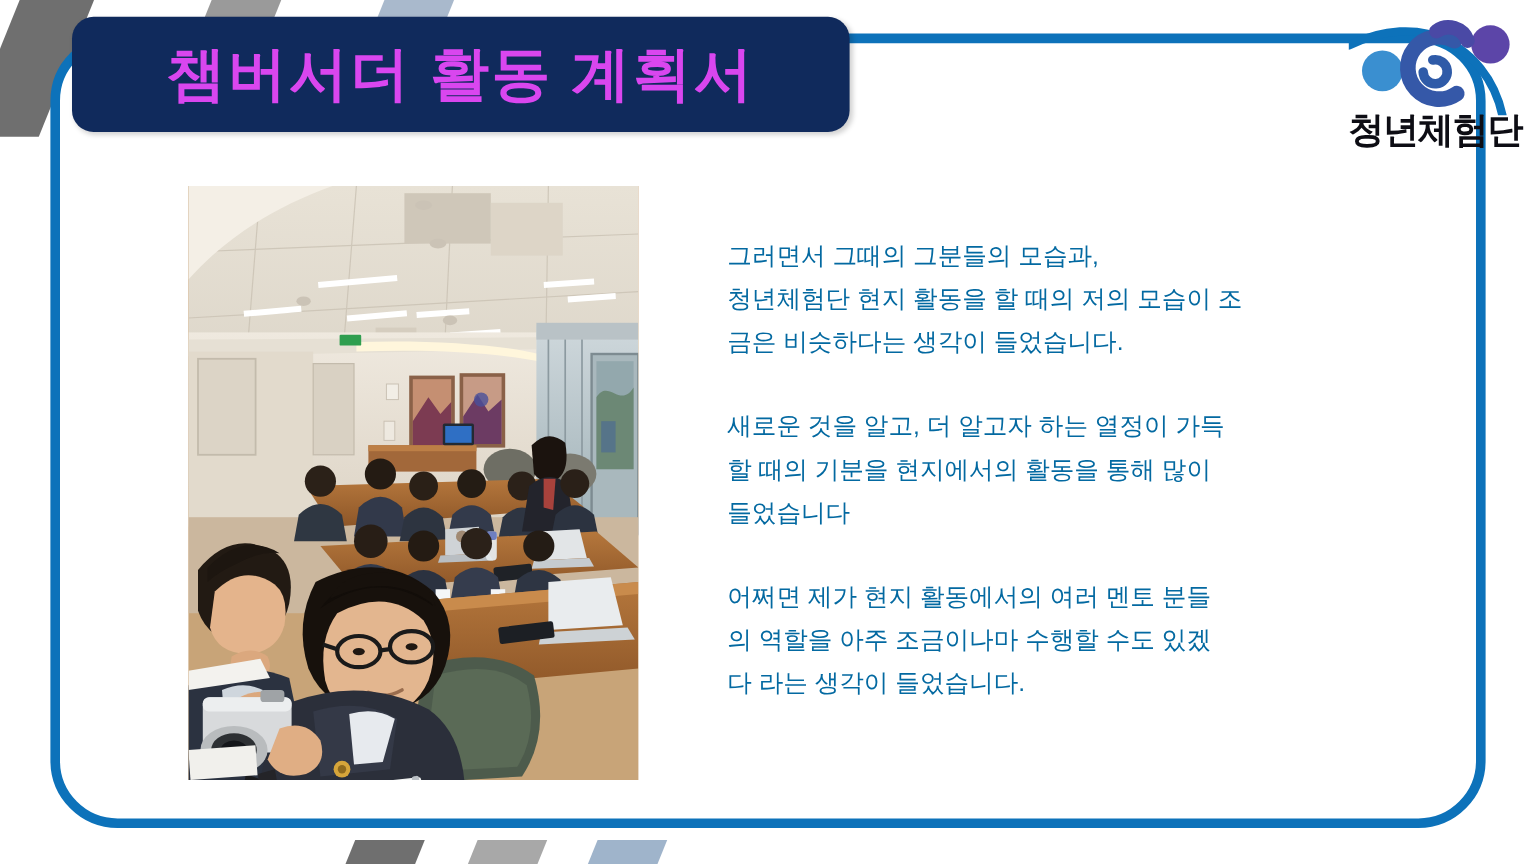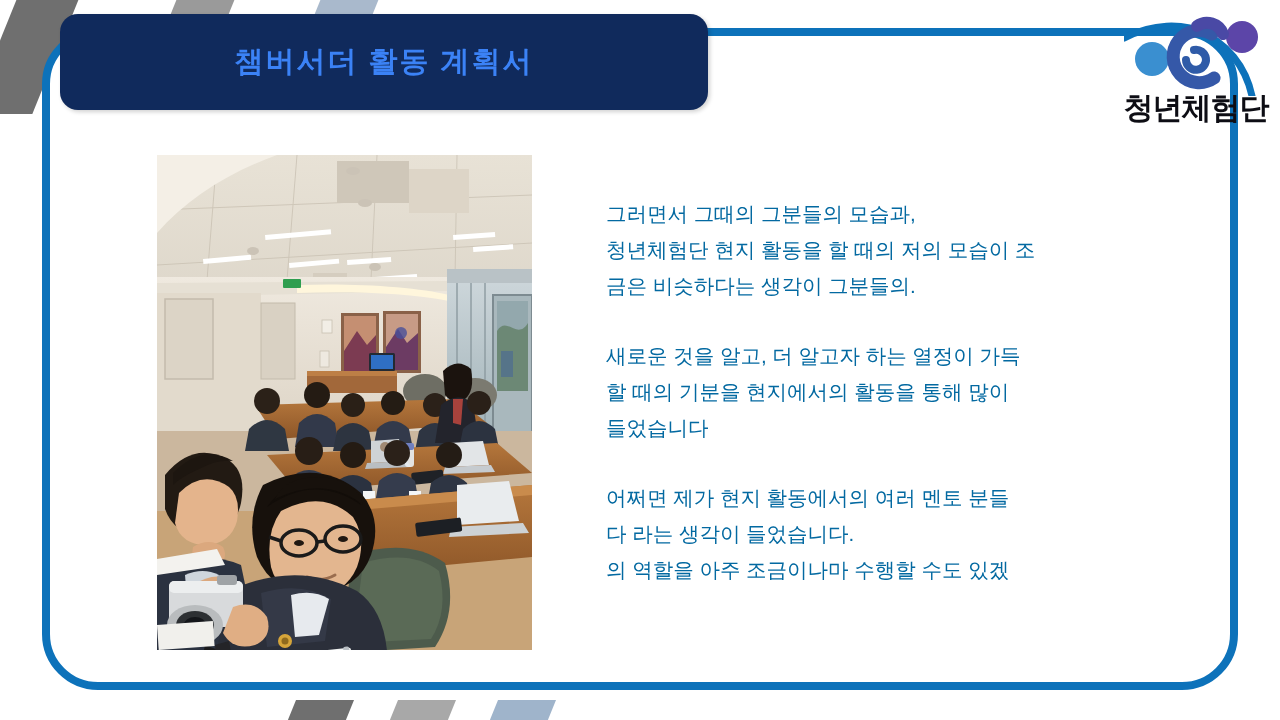--- a/index.html
+++ b/index.html
@@ -52,22 +52,22 @@
     width: 648px;
     height: 96px;
     background: #102a5c;
     border-radius: 18px;
     display: flex;
     align-items: center;
     justify-content: center;
     box-shadow: 2px 2px 4px rgba(0,0,0,0.18);
   }
   #title-text {
-    color: #3b82f6;
-    font-size: 29px;
+    color: #d946ef;
+    font-size: 49px;
     font-weight: bold;
     letter-spacing: 2px;
     white-space: nowrap;
     font-family: "Liberation Sans", "DejaVu Sans", sans-serif;
   }
 
   
   #logo {
     position: absolute;
     right: 8px;
@@ -391,27 +391,27 @@
 
       <path d="M0 660 l0 0 z" fill="none"></path>
       <rect x="0" y="470" width="56" height="25" fill="#f1f0ec" transform="rotate(-4 0 470)"></rect>
     </svg>
   </div>
 
   <div id="body-text">
     <p class="para">
       <span class="line">그러면서 그때의 그분들의 모습과,</span>
       <span class="line">청년체험단 현지 활동을 할 때의 저의 모습이 조</span>
-      <span class="line">금은 비슷하다는 생각이 그분들의.</span>
+      <span class="line">금은 비슷하다는 생각이 들었습니다.</span>
     </p>
     <p class="para">
       <span class="line">새로운 것을 알고, 더 알고자 하는 열정이 가득</span>
       <span class="line">할 때의 기분을 현지에서의 활동을 통해 많이</span>
       <span class="line">들었습니다</span>
     </p>
     <p class="para">
       <span class="line">어쩌면 제가 현지 활동에서의 여러 멘토 분들</span>
+      <span class="line">의 역할을 아주 조금이나마 수행할 수도 있겠</span>
       <span class="line">다 라는 생각이 들었습니다.</span>
-      <span class="line">의 역할을 아주 조금이나마 수행할 수도 있겠</span>
     </p>
   </div>
 
 </div>
 
 </body></html>

